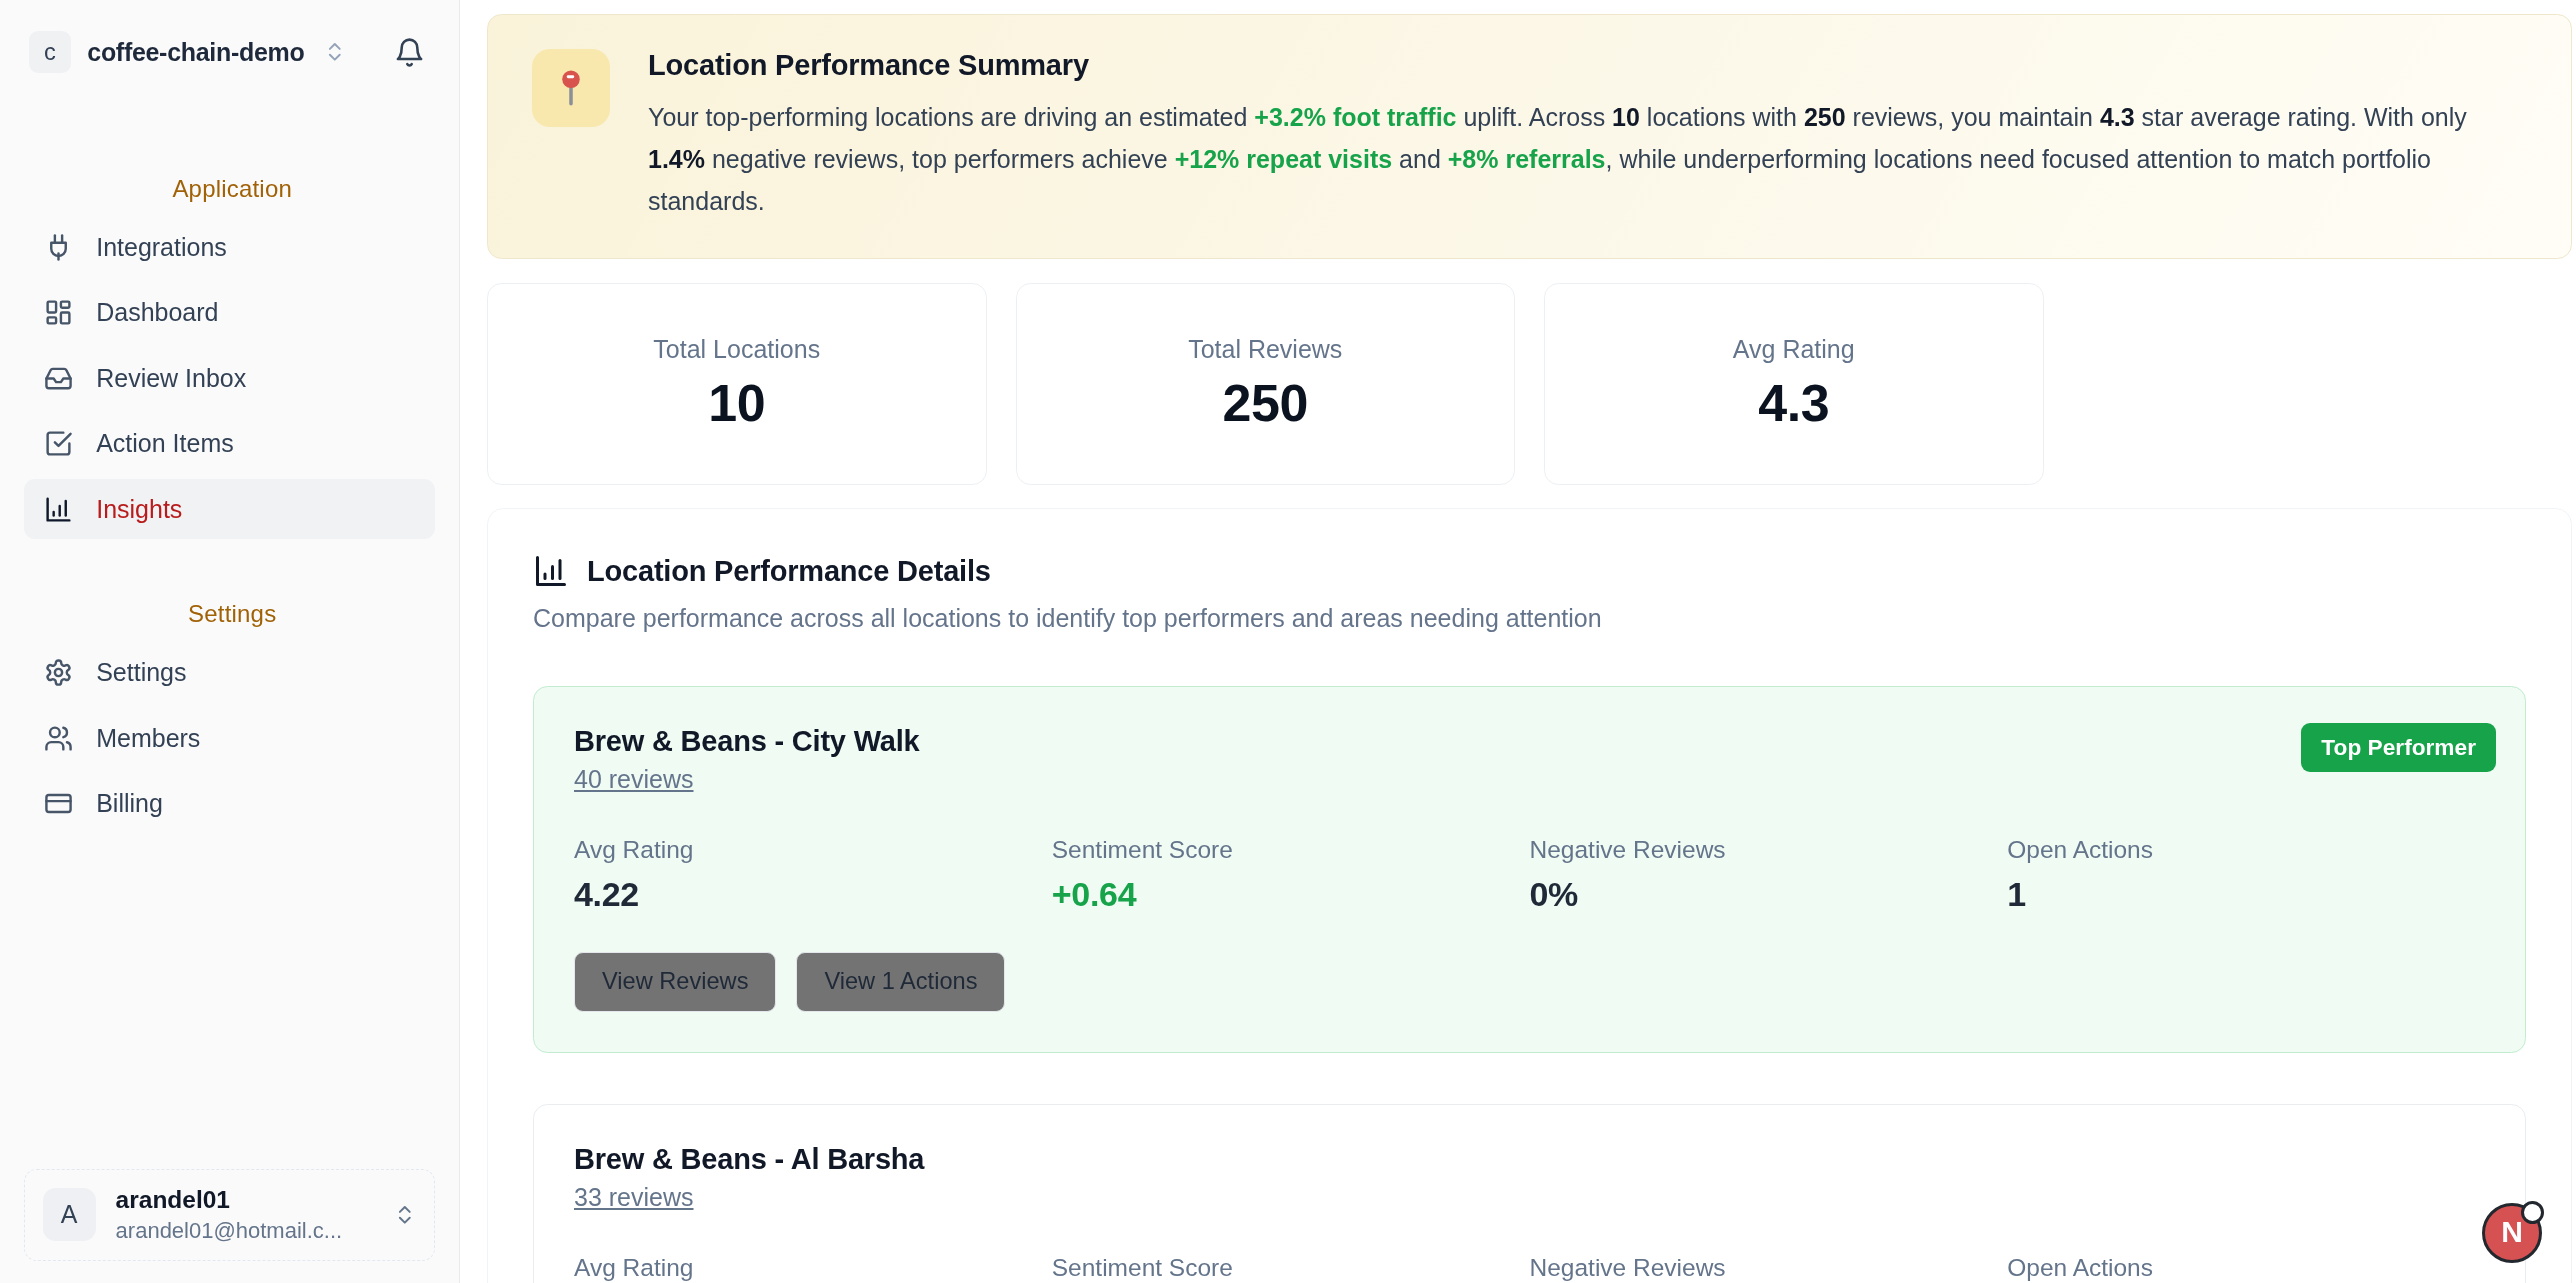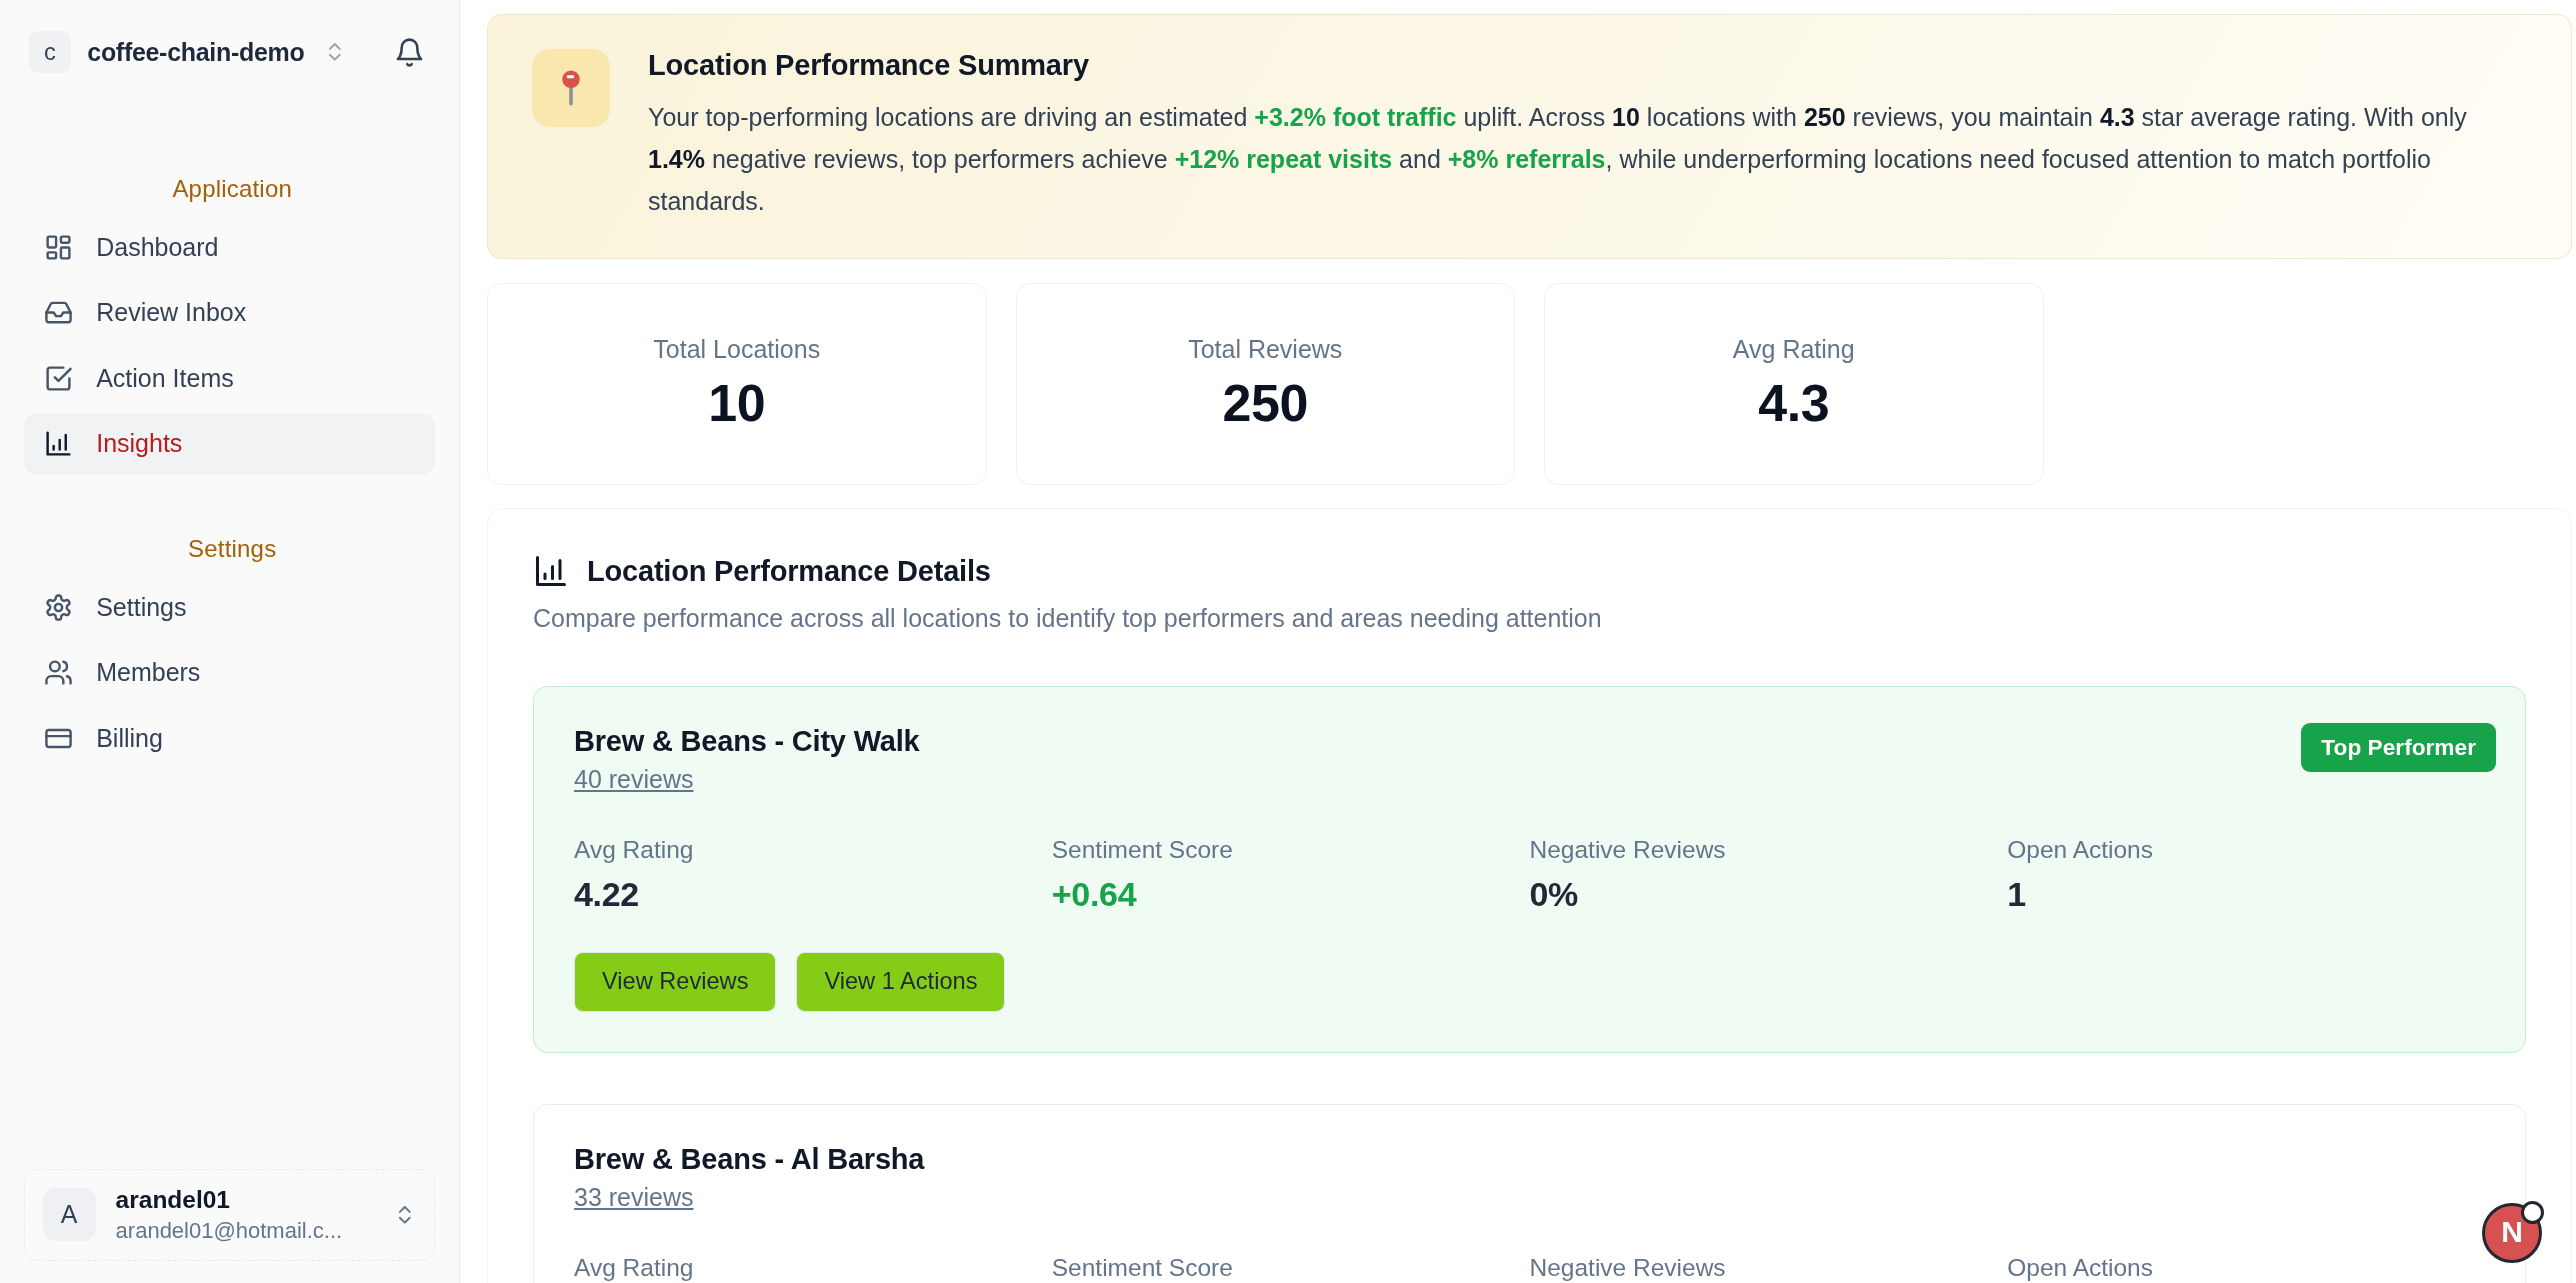--- a/index.html
+++ b/index.html
@@ -108,21 +108,21 @@
     position:absolute; top:36px; right:29px;
     background:#16a34a; color:#ffffff; font-size:22.7px; font-weight:600;
     padding:11px 20px; border-radius:9px;
   }
   .metrics { display:grid; grid-template-columns:repeat(4,1fr); margin-top:42px; }
   .m-label { font-size:24.5px; color:#64748b; }
   .m-value { font-size:34px; font-weight:700; color:#1f2937; margin-top:11px; letter-spacing:-0.3px; }
   .m-value.green { color:#16a34a; }
   .btn-row { display:flex; gap:20px; margin-top:38px; }
   .btn {
-    background:#84cc16; border:0.9px solid #e3e7eb; border-radius:9px;
+    background:#737373; border:0.9px solid #e3e7eb; border-radius:9px;
     padding:15.4px 27px; font-size:23.6px; font-weight:500; color:#1f2937; cursor:pointer;
     font-family:inherit;
   }
 
   
   .bubble {
     position:fixed; right:34px; bottom:20px; width:60px; height:60px;
     background:#d65252; border:3.6px solid #23272e; border-radius:50%;
     display:flex; align-items:center; justify-content:center; cursor:pointer;
   }
@@ -152,20 +152,31 @@
           <path d="M10.3 21a1.94 1.94 0 0 0 3.4 0"></path>
         </svg>
     </span>
   </div>
 
   <div class="section-label">Application</div>
   <nav class="nav">
     <div class="nav-item">
       <span class="ic">
         <svg width="29" height="29" viewBox="0 0 24 24" fill="none" stroke="currentColor" stroke-width="2" stroke-linecap="round" stroke-linejoin="round">
+            <path d="M12 22v-5"></path>
+            <path d="M9 8V2"></path>
+            <path d="M15 8V2"></path>
+            <path d="M18 8v5a6 6 0 0 1-12 0V8z"></path>
+          </svg>
+      </span>
+      <span>Integrations</span>
+    </div>
+    <div class="nav-item">
+      <span class="ic">
+        <svg width="29" height="29" viewBox="0 0 24 24" fill="none" stroke="currentColor" stroke-width="2" stroke-linecap="round" stroke-linejoin="round">
             <rect x="3" y="3" width="7" height="9" rx="1"></rect>
             <rect x="14" y="3" width="7" height="5" rx="1"></rect>
             <rect x="14" y="12" width="7" height="9" rx="1"></rect>
             <rect x="3" y="16" width="7" height="5" rx="1"></rect>
           </svg>
       </span>
       <span>Dashboard</span>
     </div>
     <div class="nav-item">
       <span class="ic">

